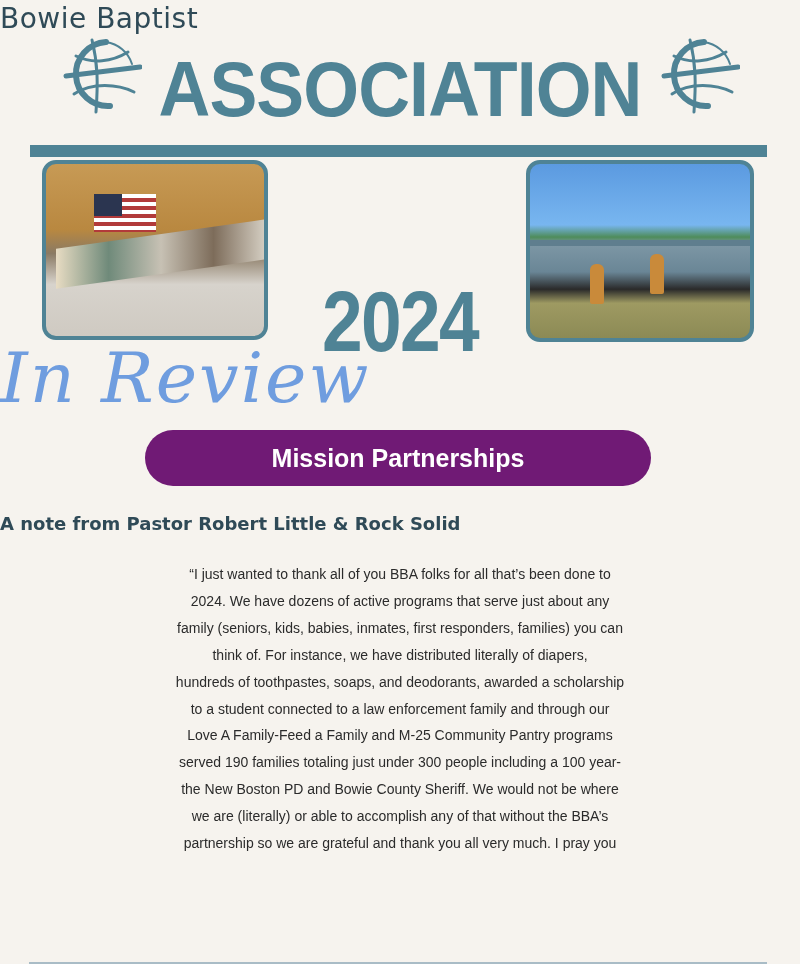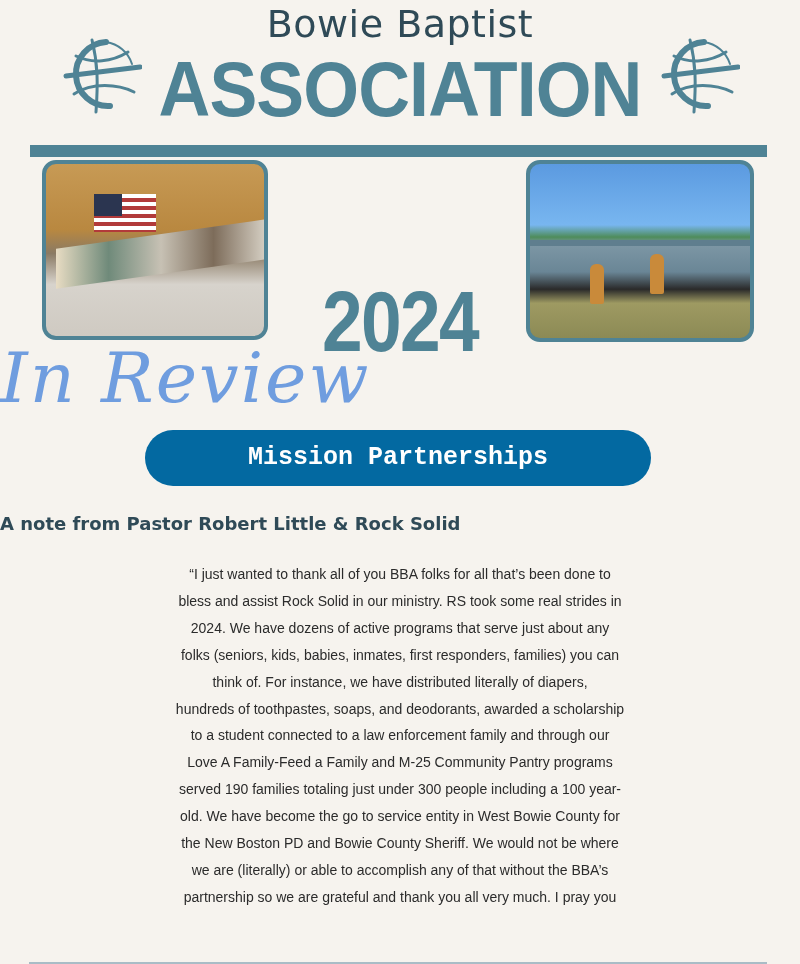--- a/index.html
+++ b/index.html
@@ -4,21 +4,21 @@
 <style>
   html, body { margin:0; padding:0; }
   body {
     width:800px; height:964px; overflow:hidden;
     background:#f6f3ee;
     font-family:"Liberation Sans", sans-serif;
     position:relative;
   }
   .subtitle {
     position:absolute; left:0; width:800px; top:2px;
-    text-align:center; font-size:38px; color:#2f4a57;
+    font-size:28px; color:#2f4a57;
     font-family:"DejaVu Sans", sans-serif; font-weight:normal; letter-spacing:0.5px;
   }
   .title {
     position:absolute; left:0; width:800px; top:46px;
     text-align:center; font-size:78px; line-height:86px; color:#4f8395;
     font-family:"Liberation Sans", sans-serif; font-weight:bold;
     transform:scaleX(0.92); transform-origin:center; letter-spacing:-1px;
   }
   .globe { position:absolute; width:80px; height:80px; }
   .globe.left { left:62px; top:34px; }
@@ -48,22 +48,22 @@
     font-family:"Liberation Sans", sans-serif; transform:scaleX(0.85); letter-spacing:-2px;
   }
   .review {
     position:absolute; left:0; width:800px; top:338px; 
     font-size:70px; line-height:80px; color:#6f9ddf; font-style:italic;
     font-family:"DejaVu Serif", serif; letter-spacing:2px;
     -webkit-text-stroke:2px #f6f3ee; paint-order:stroke fill;
   }
   .pill {
     position:absolute; left:145px; top:430px; width:506px; height:56px;
-    background:#0369a1; border-radius:28px; color:#fff; text-align:center;
-    line-height:56px; font-size:25px; font-weight:bold; font-family:Liberation Mono, monospace;
+    background:#701a75; border-radius:28px; color:#fff; text-align:center;
+    line-height:56px; font-size:25px; font-weight:bold; font-family:Liberation Sans, sans-serif;
   }
   .note-heading {
     position:absolute; left:0; width:800px; top:513px; 
     font-size:18px; font-weight:bold; color:#2f4a57; font-family:"DejaVu Sans", sans-serif;
   }
   .body-text {
     position:absolute; left:40px; width:720px; top:561px;
     text-align:center; font-size:14px; line-height:26.9px; color:#2b2b2b;
     font-family:"Liberation Sans", sans-serif;
   }
@@ -114,27 +114,25 @@
 
 <div class="year">2024</div>
 <div class="review">In Review</div>
 
 <div class="pill">Mission Partnerships</div>
 
 <div class="note-heading">A note from Pastor Robert Little &amp; Rock Solid</div>
 
 <div class="body-text">
   <div>“I just wanted to thank all of you BBA folks for all that’s been done to</div>
-  <div>bless and assist Rock Solid in our ministry.  RS took some real strides in</div>
   <div>2024.  We have dozens of active programs that serve just about any</div>
-  <div>folks (seniors, kids, babies, inmates, first responders, families) you can</div>
+  <div>family (seniors, kids, babies, inmates, first responders, families) you can</div>
   <div>think of.  For instance, we have distributed literally of diapers,</div>
   <div>hundreds of toothpastes, soaps, and deodorants, awarded a scholarship</div>
   <div>to a student connected to a law enforcement family and through our</div>
   <div>Love A Family-Feed a Family and M-25 Community Pantry programs</div>
   <div>served 190 families totaling just under 300 people including a 100 year-</div>
-  <div>old.  We have become the go to service entity in West Bowie County for</div>
   <div>the New Boston PD and Bowie County Sheriff.  We would not be where</div>
   <div>we are (literally) or able to accomplish any of that without the BBA’s</div>
   <div>partnership so we are grateful and thank you all very much.  I pray you</div>
 </div>
 
 <div class="bottom-rule"></div>
 
 </body></html>

